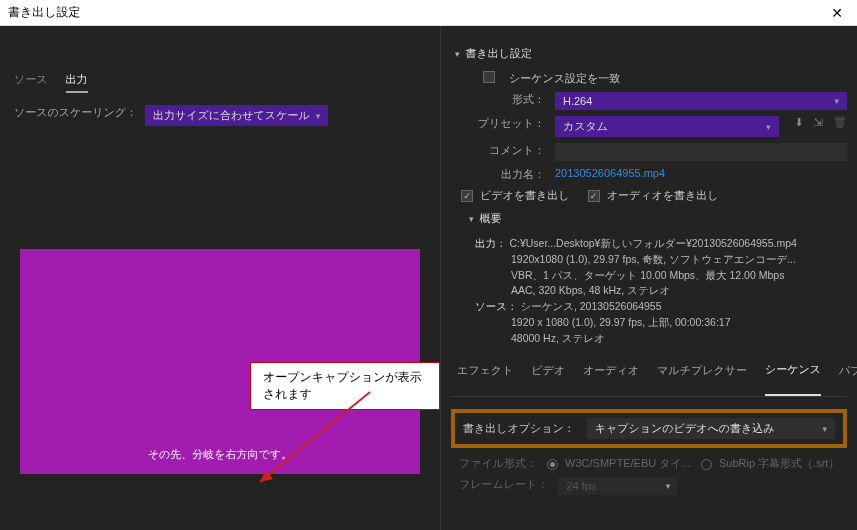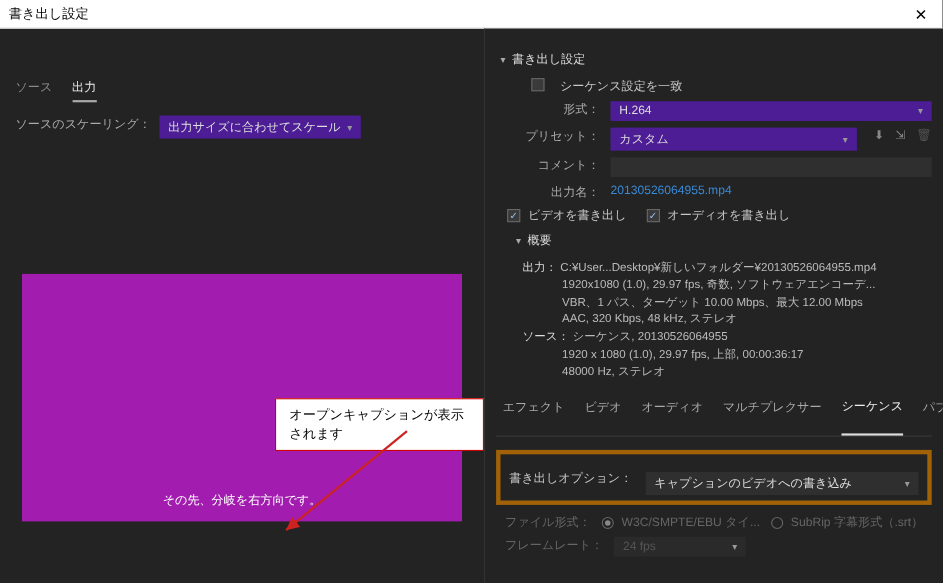--- a/index.html
+++ b/index.html
@@ -186,21 +186,20 @@
 }
 .redbox .sel {
   flex: 1;
   background: #2f2f2f;
   padding: 3px 8px;
   display: flex;
   justify-content: space-between;
   align-items: center;
   color: #ddd;
   cursor: pointer;
-  margin-top: 11px;
 }
 
 .dim { color: #666; }
 .radio {
   width: 11px; height: 11px; border-radius: 50%;
   border: 1px solid #666; display: inline-block;
   margin-right: 4px; vertical-align: middle;
 }
 .radio.sel::after {
   content: ""; display: block; width: 5px; height: 5px;

